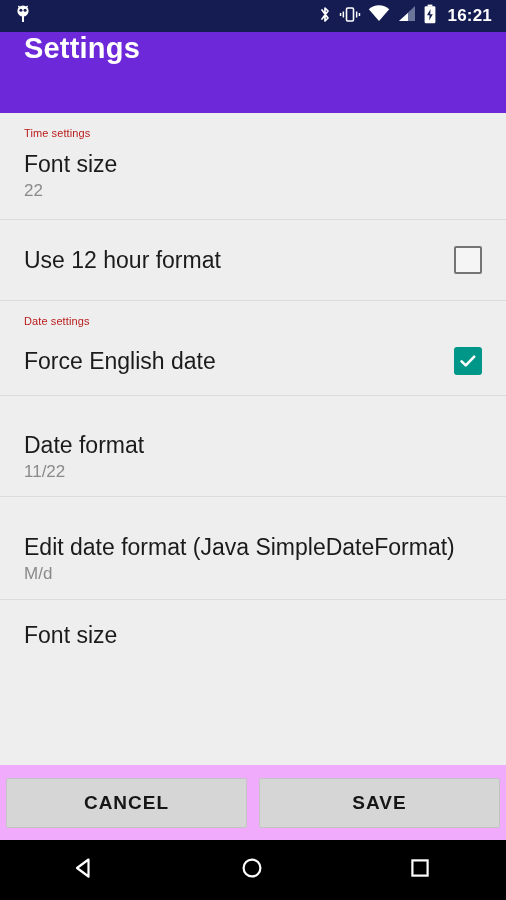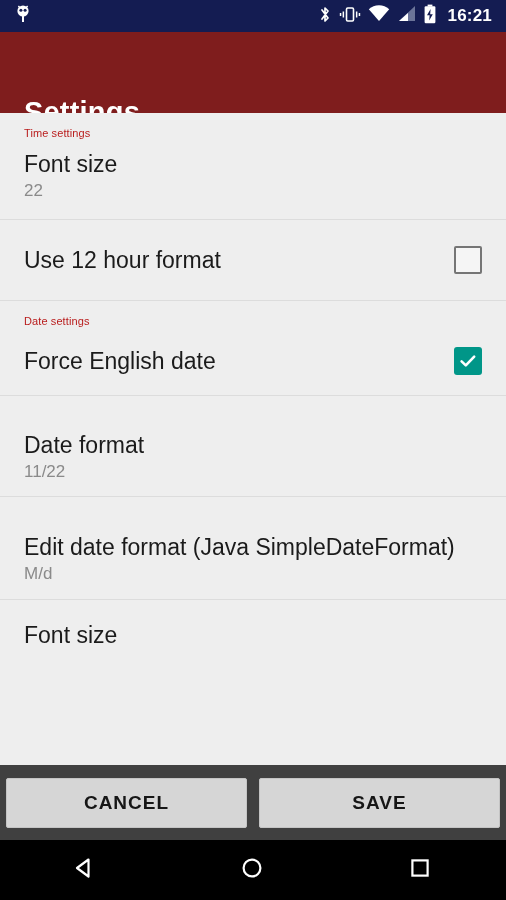--- a/index.html
+++ b/index.html
@@ -42,23 +42,23 @@
     letter-spacing: 0.2px;
     margin-left: 4px;
   }
 
   
   .app-bar {
     position: absolute;
     left: 0; top: 32px;
     width: 506px;
     height: 97px;
-    background: #7f1d1d;
-    display: flex;
-    align-items: flex-end;
+    background: #6d28d9;
+    display: flex;
+    align-items: flex-start;
   }
   .app-title {
     color: #ffffff;
     font-size: 29px;
     font-weight: bold;
     margin-left: 24px;
     letter-spacing: 0.2px;
   }
   .app-bar-shadow {
     position: absolute;
@@ -138,21 +138,21 @@
     align-items: center;
     justify-content: center;
   }
 
   
   .button-bar {
     position: absolute;
     left: 0; top: 765px;
     width: 506px;
     height: 75px;
-    background: #404040;
+    background: #f0abfc;
     display: flex;
     align-items: center;
     gap: 12px;
     padding: 0 6px;
     box-sizing: border-box;
   }
   .btn {
     flex: 1;
     height: 50px;
     background: #d6d6d6;

